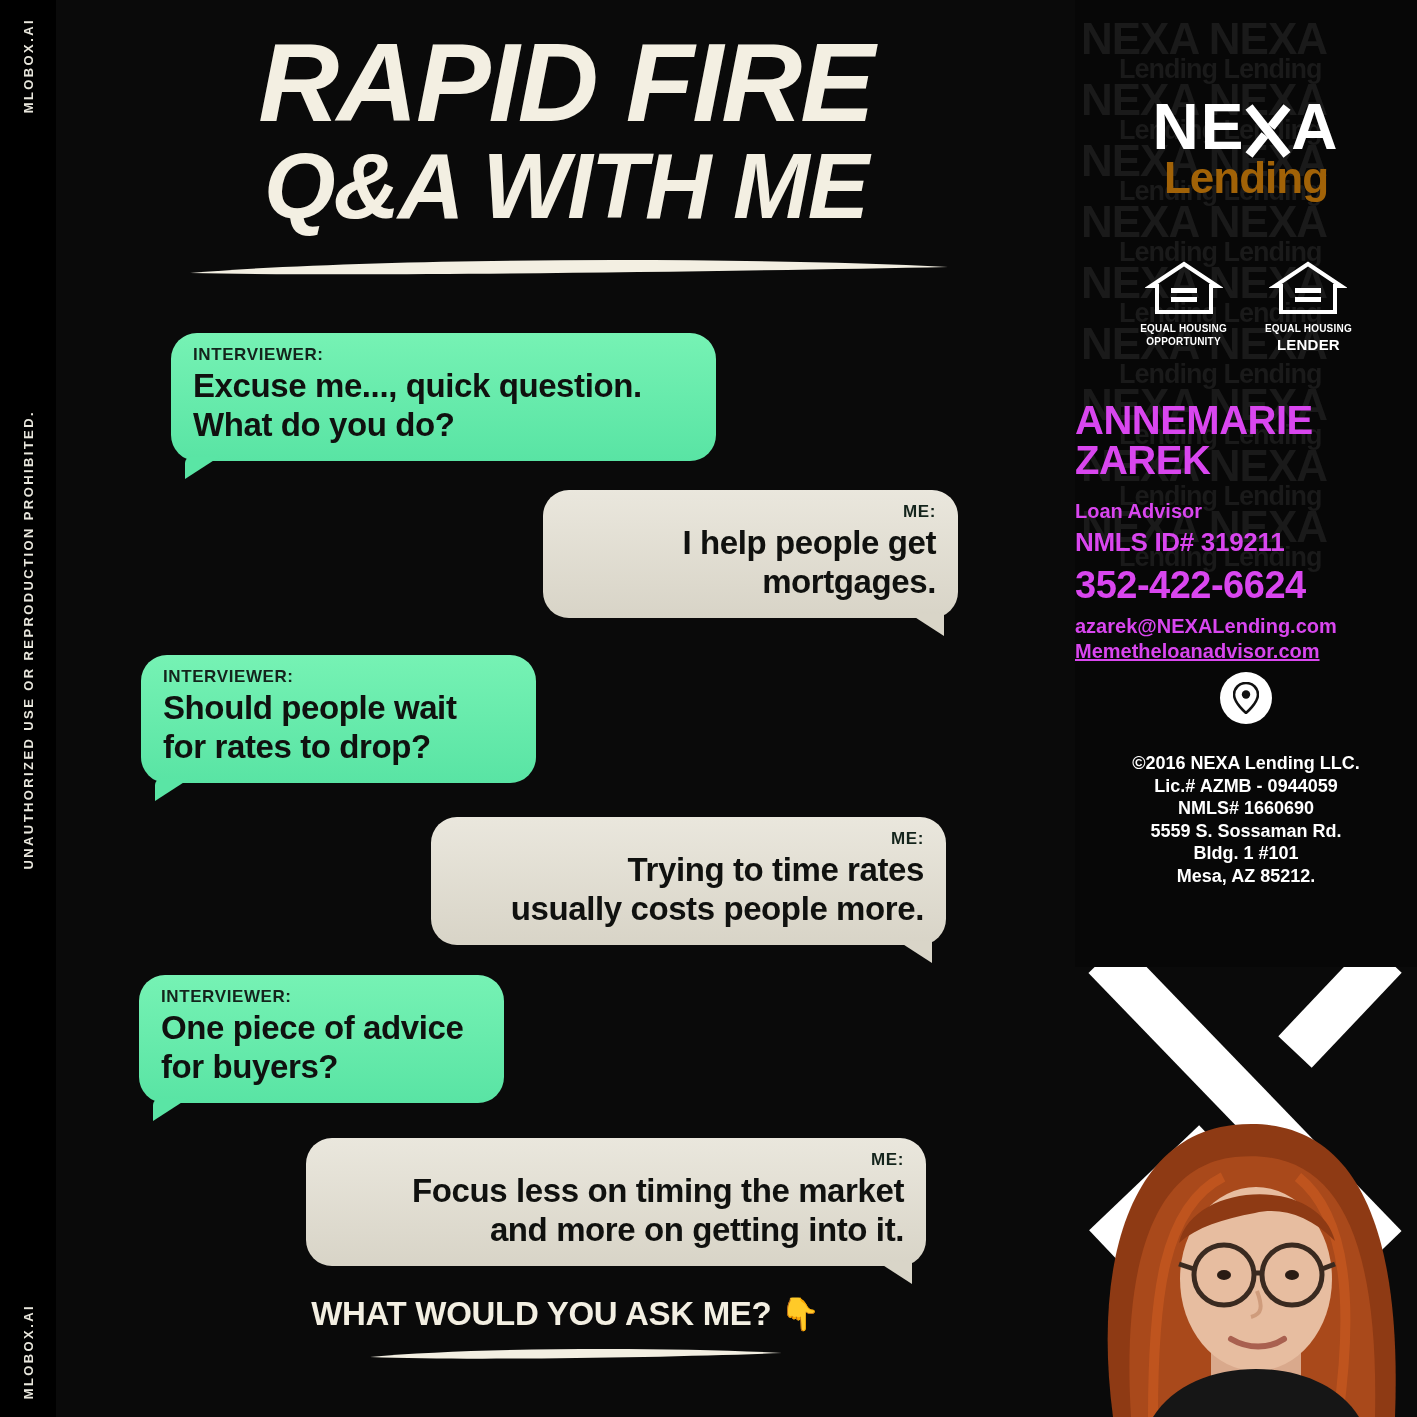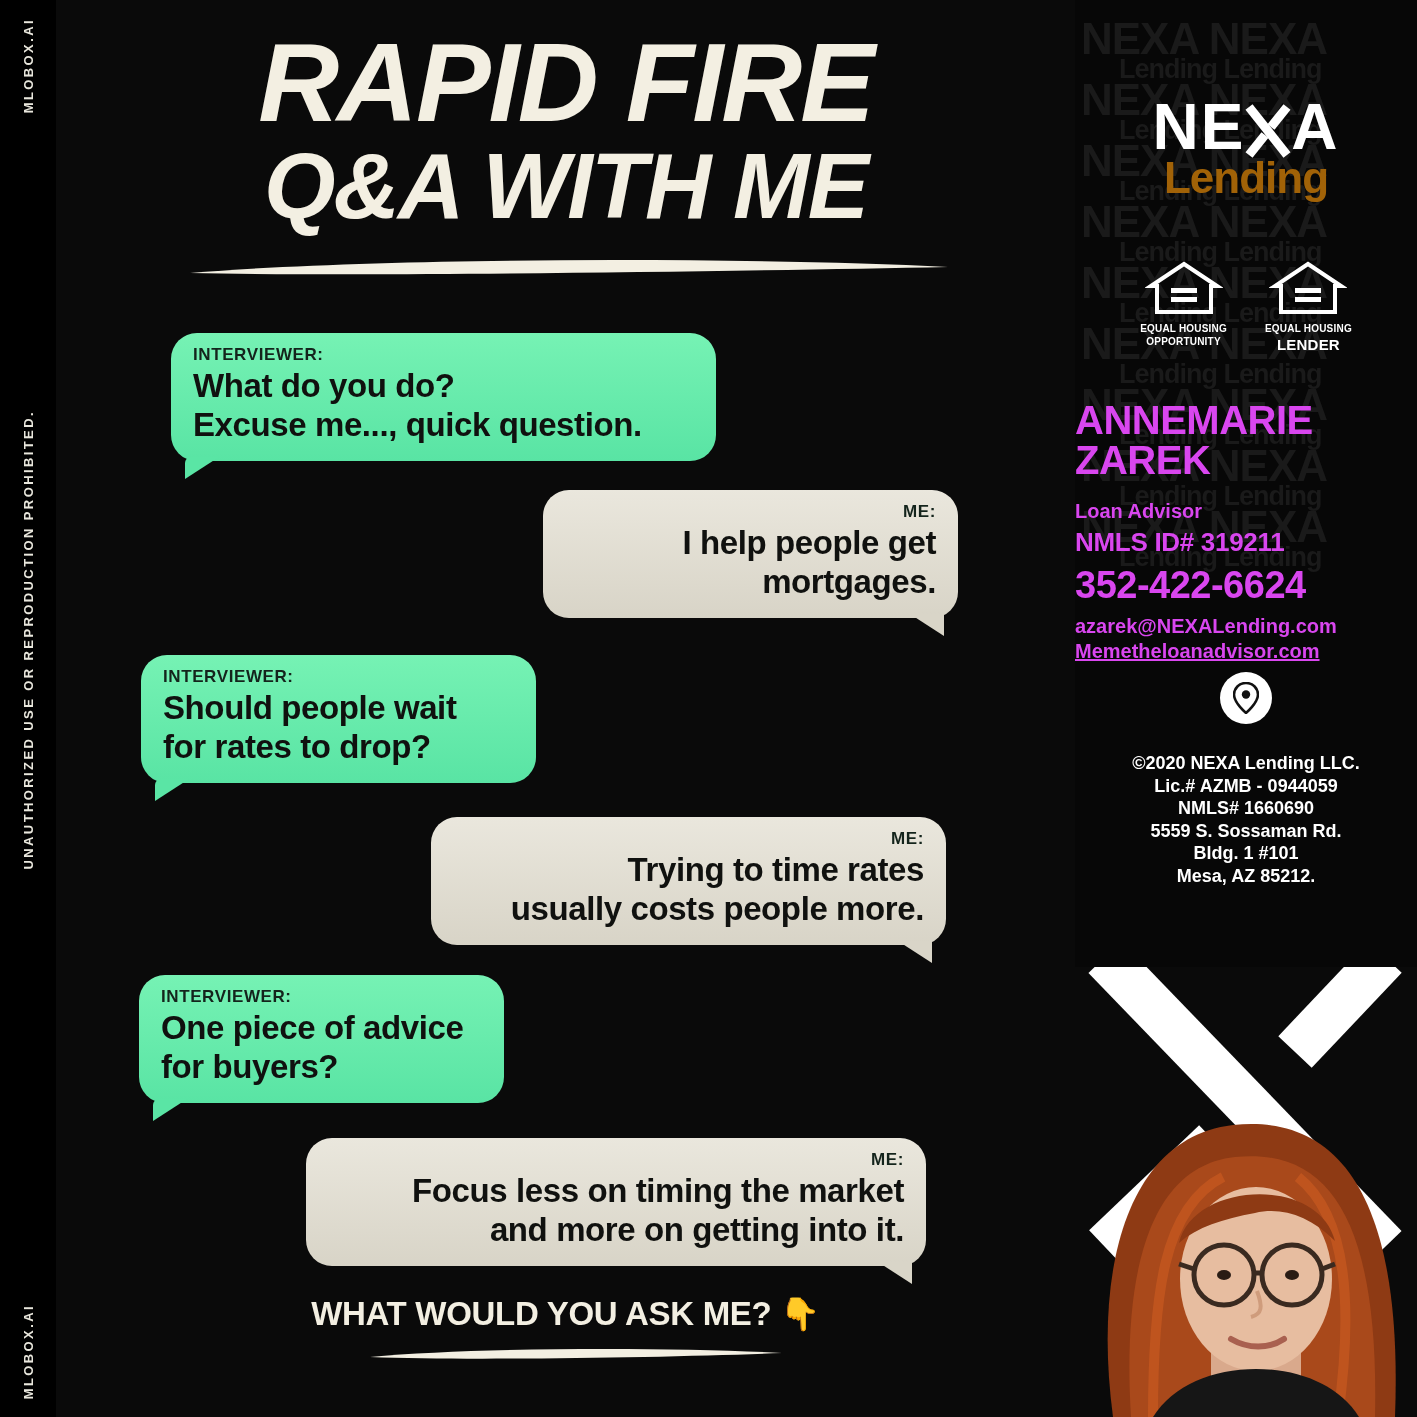--- a/index.html
+++ b/index.html
@@ -317,22 +317,22 @@
       <div class="headline2">Q&amp;A WITH ME</div>
     </div>
 
     <svg class="swoosh" viewBox="0 0 770 26">
       <path d="M6,18 C200,2 560,2 764,12 C560,16 200,22 6,18 Z" fill="#f3efe2"></path>
     </svg>
 
     <div class="bubble left-bubble" style="left:115px; top:333px; width:545px;">
       <div class="who">INTERVIEWER:</div>
       <div class="msg">
+        <div>Excuse me..., quick question.</div>
         <div>What do you do?</div>
-        <div>Excuse me..., quick question.</div>
       </div>
       <div class="tail"></div>
     </div>
 
     <div class="bubble right-bubble" style="left:487px; top:490px; width:415px;">
       <div class="who">ME:</div>
       <div class="msg">
         <div>I help people get</div>
         <div>mortgages.</div>
       </div>
@@ -450,21 +450,21 @@
 
       <div class="pin">
         <svg width="26" height="32" viewBox="0 0 26 32">
           <path d="M13 1 C6 1 1 6.5 1 12.5 C1 21 13 31 13 31 C13 31 25 21 25 12.5 C25 6.5 20 1 13 1 Z" fill="none" stroke="#111" stroke-width="2.6"></path>
           <circle cx="13" cy="12.5" r="4.2" fill="#111"></circle>
         </svg>
       </div>
     </div>
 
     <div class="legal">
-      <div>©2020 NEXA Lending LLC.</div>
+      <div>©2016 NEXA Lending LLC.</div>
       <div>Lic.# AZMB - 0944059</div>
       <div>NMLS# 1660690</div>
       <div>5559 S. Sossaman Rd.</div>
       <div>Bldg. 1 #101</div>
       <div>Mesa, AZ 85212.</div>
     </div>
 
     <div class="portrait">
       <div class="portrait-bg"></div>
       <svg class="portrait-x" viewBox="0 0 360 330">

